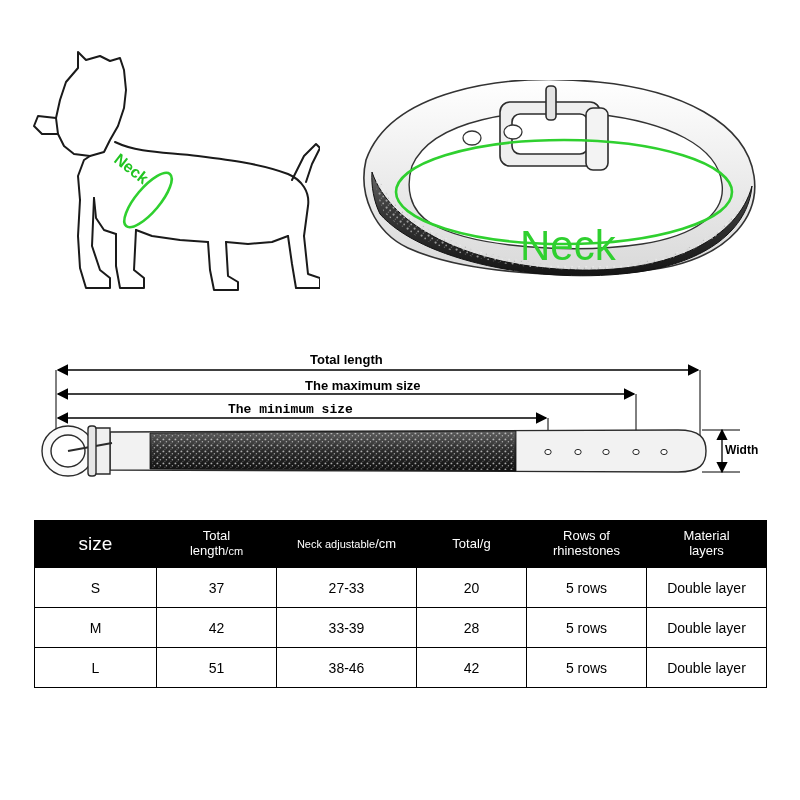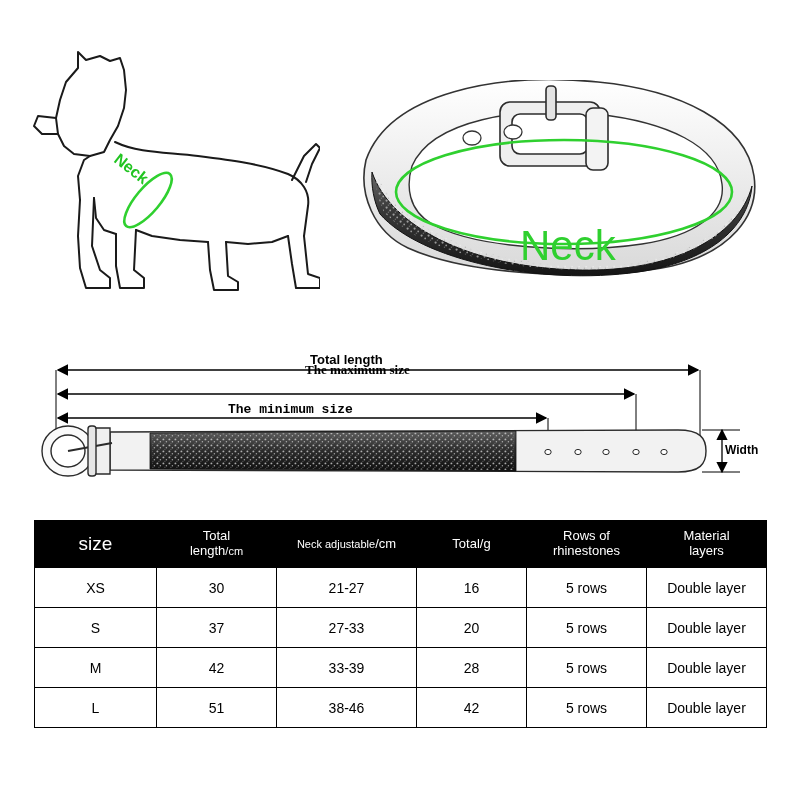--- a/index.html
+++ b/index.html
@@ -62,21 +62,21 @@
   }
   .measure-label {
     position: absolute;
     font-family: "Liberation Sans", sans-serif;
     font-weight: bold;
     font-size: 13px;
     color: #000;
     white-space: nowrap;
   }
   .lbl-total { left: 310px; top: 22px; }
-  .lbl-max   { left: 305px; top: 32px; font-family: Liberation Serif, serif; }
+  .lbl-max   { left: 305px; top: 48px; }
   .lbl-min   { left: 228px; top: 72px; font-family: Liberation Mono, monospace; }
   .lbl-width { left: 725px; top: 113px; font-size: 12px; }
 
   
   .table-wrap {
     position: absolute;
     left: 34px; top: 520px;
     width: 732px;
   }
   table.spec {
@@ -312,28 +312,20 @@
         <tr>
           <th class="size-head">size</th>
           <th><span>Total length</span><span class="small">/cm</span></th>
           <th><span class="small">Neck adjustable</span><span>/cm</span></th>
           <th><span>Total</span><span>/g</span></th>
           <th><span>Rows of</span><br><span>rhinestones</span></th>
           <th>Material layers</th>
         </tr>
       </thead>
       <tbody>
-        <tr>
-          <td>XS</td>
-          <td>30</td>
-          <td>21-27</td>
-          <td>16</td>
-          <td>5 rows</td>
-          <td>Double layer</td>
-        </tr>
         <tr>
           <td>S</td>
           <td>37</td>
           <td>27-33</td>
           <td>20</td>
           <td>5 rows</td>
           <td>Double layer</td>
         </tr>
         <tr>
           <td>M</td>

